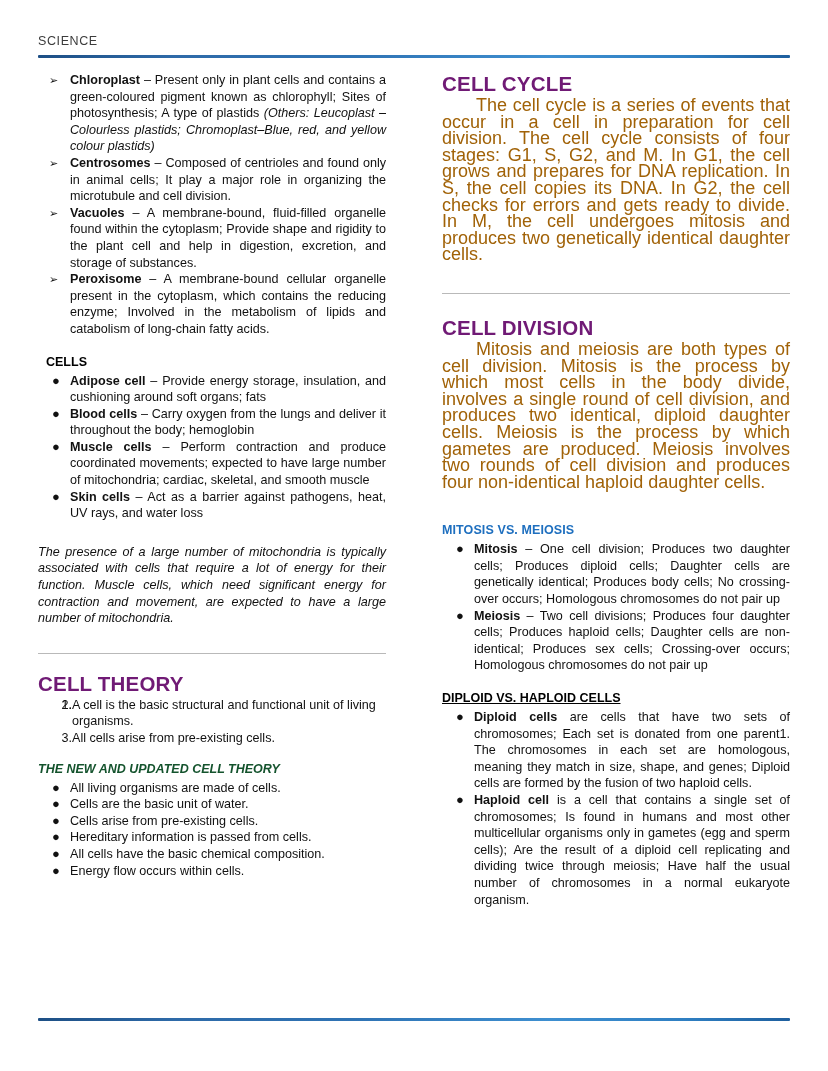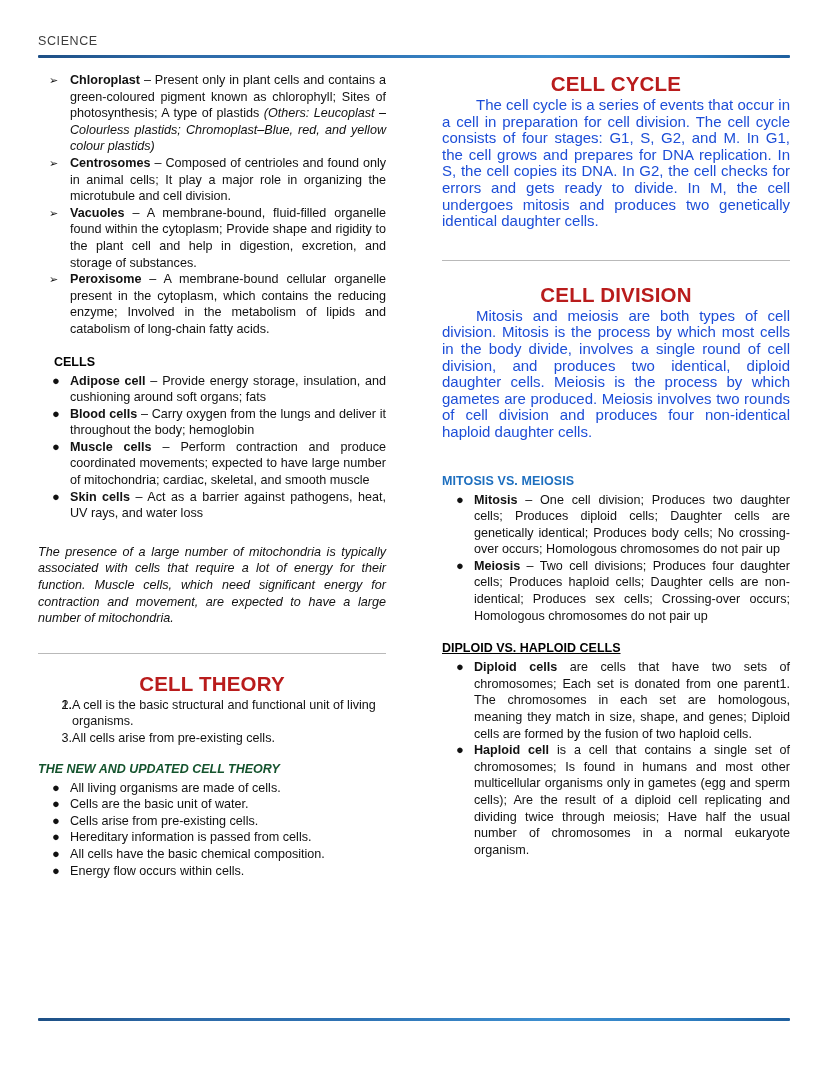--- a/index.html
+++ b/index.html
@@ -73,66 +73,65 @@
     gap: 0;
   }
   .col {
     box-sizing: border-box;
   }
   .col-left  { width: 414px; padding: 0 28px 0 38px; }
   .col-right { width: 414px; padding: 0 38px 0 28px; }
 
   
   .h-blue {
-    color: #b91c1c;
+    color: #701a75;
     font-size: 20.5px;
     font-weight: bold;
     letter-spacing: 0.2px;
     margin: 0 0 1px 0;
     line-height: 24px;
-    text-align: center;
   }
   .h-blue-sm {
     color: #1e6fbf;
     font-size: 12.5px;
     font-weight: bold;
     letter-spacing: 0.1px;
     margin: 16px 0 2px 0;
     line-height: 17px;
   }
   .h-black {
     color: #000000;
     font-size: 12.5px;
     font-weight: bold;
-    margin: 0 0 2px 16px;
+    margin: 0 0 2px 8px;
     line-height: 17px;
   }
   .h-black-italic-ul {
     color: #14532d;
     font-size: 12.5px;
     font-weight: bold;
     font-style: italic;
     margin: 0 0 2px 0;
     line-height: 17px;
   }
   .h-black-ul {
     color: #000000;
     font-size: 12.5px;
     font-weight: bold;
     text-decoration: underline;
     margin: 0 0 2px 0;
     line-height: 17px;
   }
 
   p.body {
-    font-size: 15px;
+    font-size: 18px;
     line-height: 16.6px;
     text-align: justify;
     margin: 0;
-    color: #1d4ed8;
+    color: #a16207;
   }
   p.body .indent { display: inline-block; width: 34px; }
 
   p.note {
     font-size: 12.6px;
     line-height: 16.6px;
     text-align: justify;
     font-style: italic;
     margin: 0;
     color: #111111;

